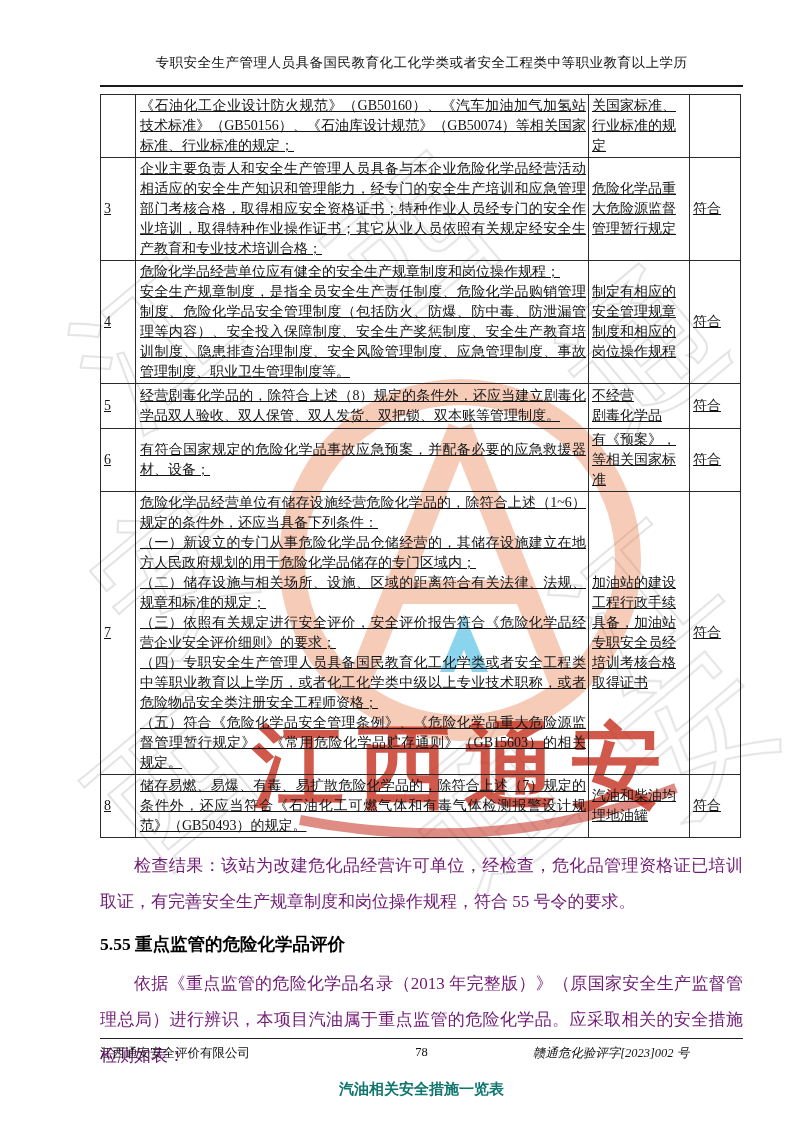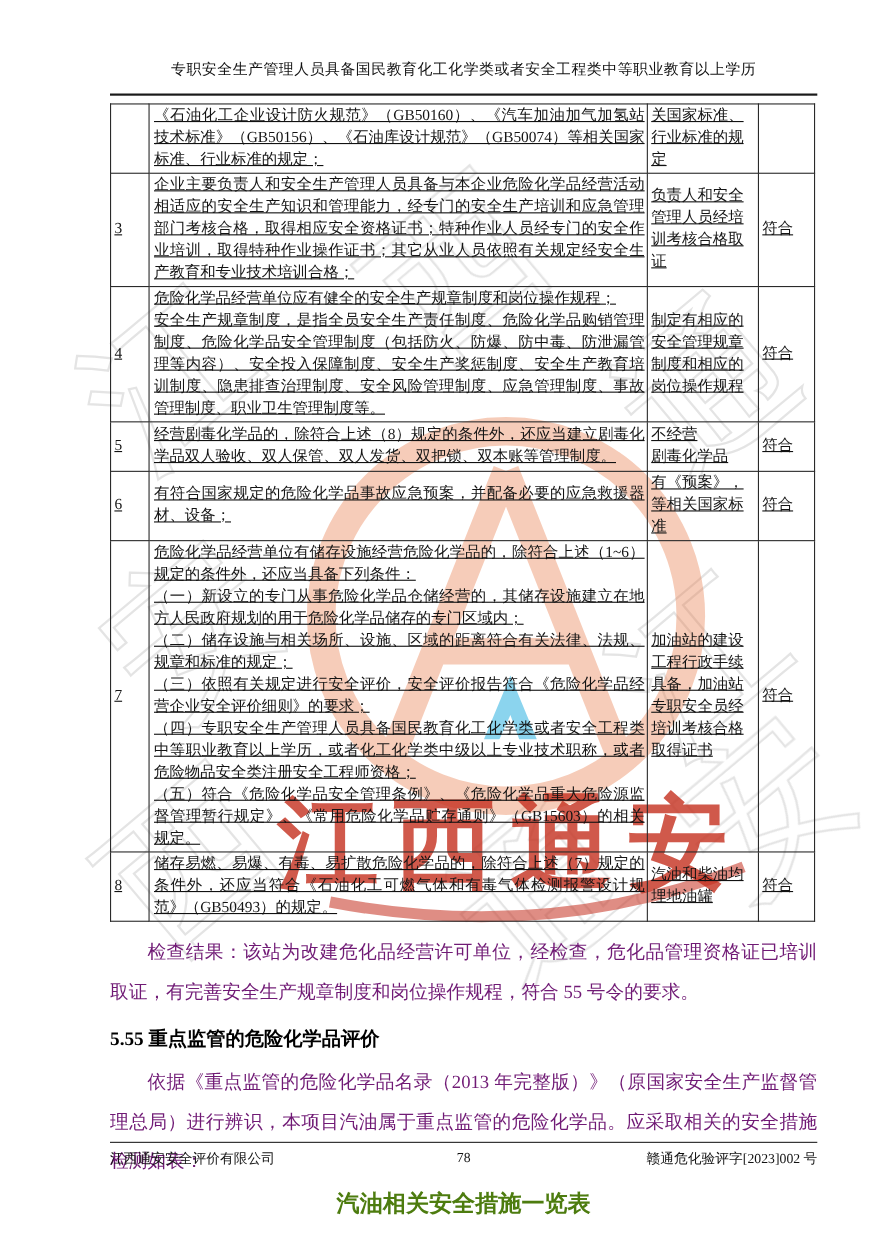--- a/index.html
+++ b/index.html
@@ -27,30 +27,30 @@
   tr.r0 td{height:60px;}  tr.r0 .c-req{vertical-align:top;}
   tr.r1 td{height:100px;}
   tr.r2 td{height:115px;}
   tr.r3 td{height:42px;}
   tr.r4 td{height:42px;}
   tr.r5 td{height:222px;}
   tr.r6 td{height:58px;}
   .par{font-size:17px;line-height:36px;text-align:justify;text-indent:2em;margin:10px 0 0 0;color:#701a75;}
   h3.section{font-size:17.5px;font-weight:bold;margin:12px 0 0 0;line-height:24px;color:#000;}
   .caption{
-    font-size:21px;font-weight:bold;text-align:center;margin-top:6px;color:#4d7c0f;
+    font-size:15px;font-weight:bold;text-align:center;margin-top:6px;color:#0f766e;
     font-family:"Liberation Sans","DejaVu Sans",sans-serif;
   }
   .footer{
     position:absolute;left:100px;top:1038px;width:643px;z-index:1;
     border-top:1.5px solid #222;padding-top:6px;display:flex;font-size:12.5px;color:#111;gap:36px;
   }
   .footer .fl{flex:1.4;text-align:left;}
   .footer .fc{flex:1;text-align:center;}
-  .footer .fr{flex:1.4;text-align:right;}
+  .footer .fr{flex:1.4;text-align:left;font-style:italic;}
 </style>
 </head>
 <body>
 
 <div class="page">
 
   <svg class="wm" width="794" height="1123" viewBox="0 0 794 1123">
     <g opacity="0.5">
       <text class="lat" x="130" y="430" transform="rotate(-40 130 430)">江</text>
       <text class="lat" x="390" y="330" transform="rotate(-40 390 330)">西</text>
@@ -80,21 +80,21 @@
       <tbody>
         <tr class="r0">
           <td class="c-num"></td>
           <td class="c-req">《石油化工企业设计防火规范》（GB50160）、《汽车加油加气加氢站技术标准》（GB50156）、《石油库设计规范》（GB50074）等相关国家标准、行业标准的规定；</td>
           <td class="c-note">关国家标准、行业标准的规定</td>
           <td class="c-verdict"></td>
         </tr>
         <tr class="r1">
           <td class="c-num">3</td>
           <td class="c-req">企业主要负责人和安全生产管理人员具备与本企业危险化学品经营活动相适应的安全生产知识和管理能力，经专门的安全生产培训和应急管理部门考核合格，取得相应安全资格证书；特种作业人员经专门的安全作业培训，取得特种作业操作证书；其它从业人员依照有关规定经安全生产教育和专业技术培训合格；</td>
-          <td class="c-note">负责人和安全管理人员经培训考核合格取证</td>
+          <td class="c-note">危险化学品重大危险源监督管理暂行规定</td>
           <td class="c-verdict">符合</td>
         </tr>
         <tr class="r2">
           <td class="c-num">4</td>
           <td class="c-req">危险化学品经营单位应有健全的安全生产规章制度和岗位操作规程；
 安全生产规章制度，是指全员安全生产责任制度、危险化学品购销管理制度、危险化学品安全管理制度（包括防火、防爆、防中毒、防泄漏管理等内容）、安全投入保障制度、安全生产奖惩制度、安全生产教育培训制度、隐患排查治理制度、安全风险管理制度、应急管理制度、事故管理制度、职业卫生管理制度等。</td>
           <td class="c-note">制定有相应的安全管理规章制度和相应的岗位操作规程</td>
           <td class="c-verdict">符合</td>
         </tr>
         <tr class="r3">

